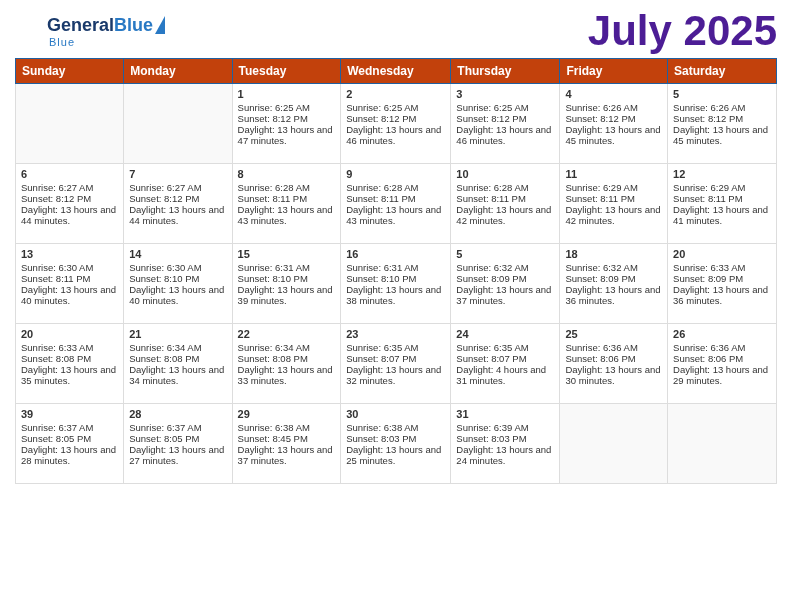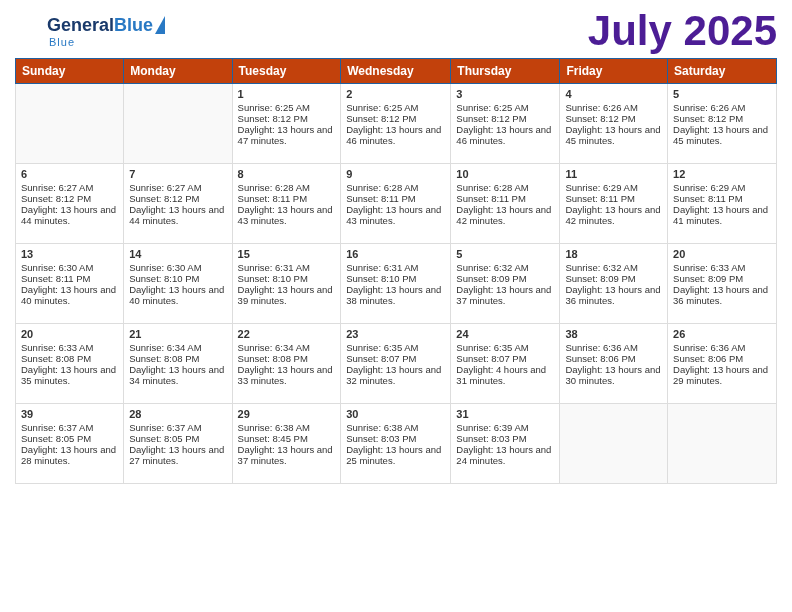--- a/index.html
+++ b/index.html
@@ -273,21 +273,21 @@
             <div>Sunset: 8:07 PM</div>
             <div>Daylight: 13 hours and 32 minutes.</div>
           </td>
           <td>
             <span class="day-num">24</span>
             <div>Sunrise: 6:35 AM</div>
             <div>Sunset: 8:07 PM</div>
             <div>Daylight: 4 hours and 31 minutes.</div>
           </td>
           <td>
-            <span class="day-num">38</span>
+            <span class="day-num">25</span>
             <div>Sunrise: 6:36 AM</div>
             <div>Sunset: 8:06 PM</div>
             <div>Daylight: 13 hours and 30 minutes.</div>
           </td>
           <td>
             <span class="day-num">26</span>
             <div>Sunrise: 6:36 AM</div>
             <div>Sunset: 8:06 PM</div>
             <div>Daylight: 13 hours and 29 minutes.</div>
           </td>

